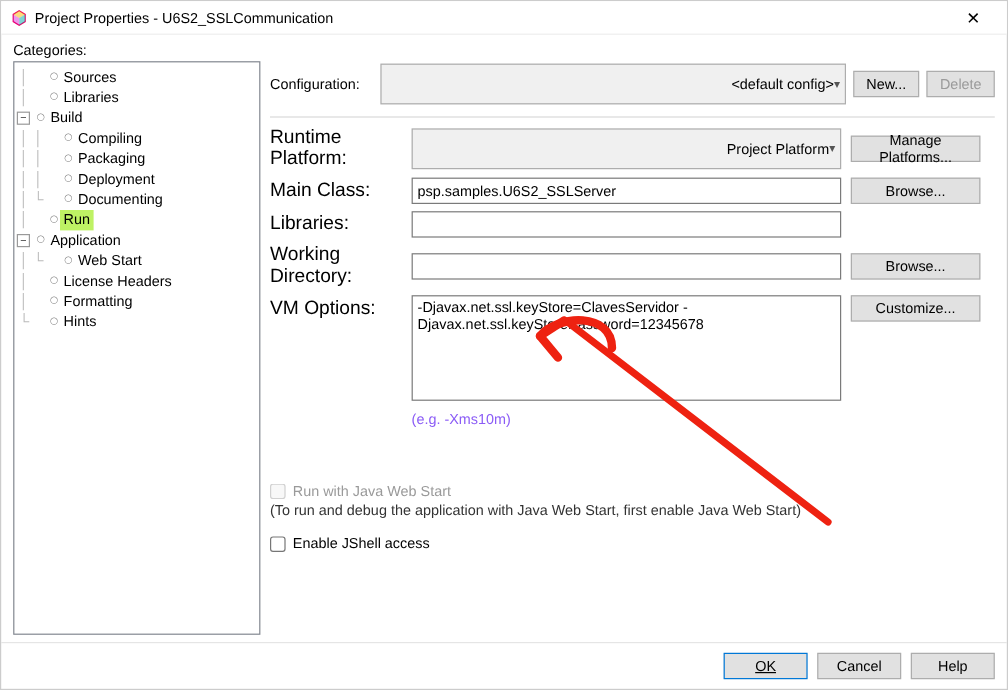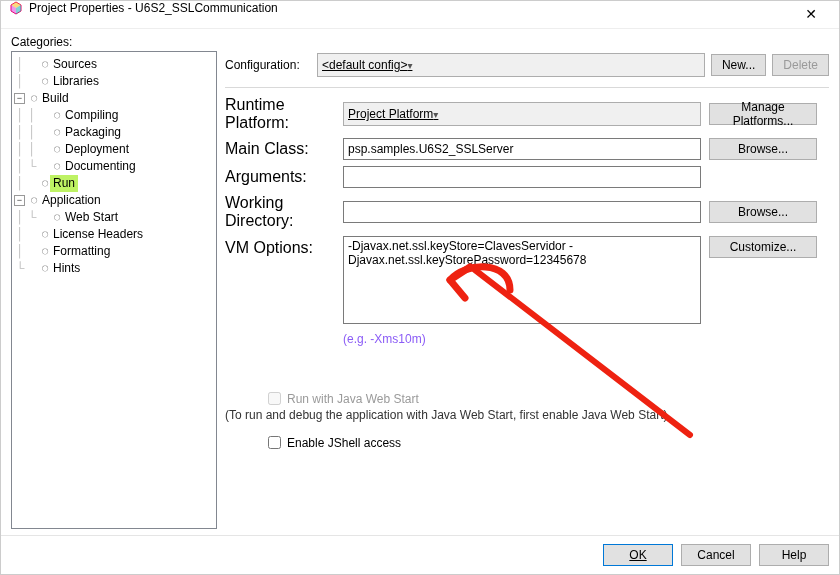--- a/index.html
+++ b/index.html
@@ -8,21 +8,21 @@
     width: 840px; height: 575px;
     font-family: "Segoe UI", Tahoma, Arial, sans-serif;
     font-size: 12px;
     background: #fff;
     color: #000;
     overflow: hidden;
   }
   .window { width: 840px; height: 575px; border: 1px solid #ccc; background: #fff; display: flex; flex-direction: column; }
   .titlebar {
     height: 28px;
-    display: flex; 
+    display: flex; align-items: center;
     padding: 0 8px;
     border-bottom: 1px solid #eee;
     background: #fff;
   }
   .titlebar .app-icon { width: 14px; height: 14px; margin-right: 6px; }
   .titlebar .title { flex: 0 0 auto; font-size: 12px; }
   .titlebar .spacer { flex: 1; }
   .titlebar .close { width: 40px; height: 26px; display: flex; align-items: center; justify-content: center; font-size: 14px; cursor: default; }
 
   .body { flex: 1; display: flex; flex-direction: column; padding: 6px 10px 0 10px; }
@@ -61,22 +61,22 @@
     display: inline-flex; align-items: center; justify-content: center;
   }
   .btn.disabled { color: #9a9a9a; }
   .btn.primary { border: 1.5px solid #0078d7; background: #e1e1e1; text-decoration: underline; }
   .sep { border: none; border-top: 1px solid #d9d9d9; margin: 0 0 8px 0; }
 
   .form-grid { display: grid; grid-template-columns: 110px 1fr 120px; gap: 6px 8px; align-items: center; }
   .form-grid label { font-size: 16px; }
   .form-grid .row-placeholder { height: 22px; }
   .select-field {
-    width: 100%; height: 24px; border: 1px solid #adadad; background: #f0f0f0;
-    display: flex; align-items: center; justify-content: flex-start; padding: 0 4px; text-decoration: underline;
+    width: 100%; height: 34px; border: 1px solid #adadad; background: #f0f0f0;
+    display: flex; align-items: center; justify-content: flex-end; padding: 0 4px;
   }
   .select-field .chev { font-size: 10px; color: #555; }
   .text-field {
     width: 100%; height: 22px; border: 1px solid #7a7a7a; background: #fff;
     padding: 0 4px; display: flex; align-items: center;
   }
   .side-btn {
     height: 22px; width: 108px;
     border: 1px solid #adadad; background: #e1e1e1;
     font-size: 12px; display: inline-flex; align-items: center; justify-content: center;
@@ -85,21 +85,21 @@
     grid-column: 2 / 3;
     width: 100%; height: 88px;
     border: 1px solid #7a7a7a; background: #fff;
     padding: 2px 4px; font-size: 12px; line-height: 14px;
     overflow: hidden;
     position: relative;
   }
   .vm-hint { grid-column: 2 / 3; font-size: 12px; color: #8b5cf6; margin-top: 2px; }
 
   .lower-block { margin-top: 46px; }
-  .check-row { display: flex; gap: 6px; margin-bottom: 2px; margin-left: 43px; }
+  .check-row { display: flex; align-items: center; gap: 6px; margin-bottom: 2px; }
   .check-row input[type="checkbox"] { width: 13px; height: 13px; margin: 0; }
   .check-row.disabled { color: #9a9a9a; }
   .helper-text { font-size: 12px; color: #333; margin-left: 0; margin-bottom: 14px; }
 
   .dialog-buttons {
     border-top: 1px solid #e5e5e5;
     display: flex; justify-content: flex-end; gap: 8px;
     padding: 8px 10px;
   }
 
@@ -234,21 +234,21 @@
             <span class="chev">▾</span>
           </div>
           <button class="side-btn">Manage Platforms...</button>
 
           <label>Main Class:</label>
           <div class="text-field">
             <span>psp.samples.U6S2_SSLServer</span>
           </div>
           <button class="side-btn">Browse...</button>
 
-          <label>Arguments:</label>
+          <label>Libraries:</label>
           <div class="text-field">
             <span></span>
           </div>
           <span class="row-placeholder"></span>
 
           <label>Working Directory:</label>
           <div class="text-field">
             <span></span>
           </div>
           <button class="side-btn">Browse...</button>

